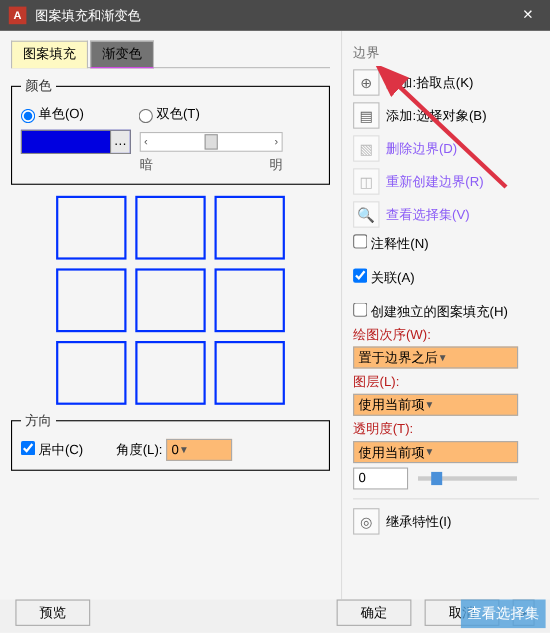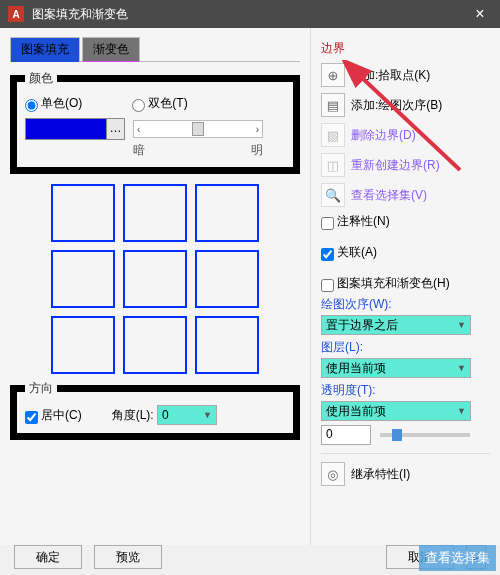--- a/index.html
+++ b/index.html
@@ -4,57 +4,57 @@
 <style>
 *{box-sizing:border-box;font-family:"Microsoft YaHei","SimSun",sans-serif;font-size:12px}
 body{margin:0;background:#f0f0f0;width:500px;height:575px;position:relative;overflow:hidden}
 .titlebar{height:28px;background:#4a4a4a;color:#fff;display:flex;align-items:center;padding:0 8px;position:relative}
 .app-icon{width:16px;height:16px;background:#c0392b;margin-right:8px;display:flex;align-items:center;justify-content:center;color:#fff;font-size:10px;font-weight:bold}
 .close-x{position:absolute;right:0;top:0;width:40px;height:28px;display:flex;align-items:center;justify-content:center;color:#fff;font-size:16px}
 .body{display:flex;height:517px;background:#f5f5f5}
 .left{width:310px;padding:8px 10px}
 .right{flex:1;padding:8px 10px;border-left:1px solid #ddd}
 .tabs{display:flex;border-bottom:1px solid #bbb;margin-bottom:8px}
-.tab{padding:3px 10px;border:1px solid #bbb;border-bottom:none;background:#1d4ed8;margin-right:2px;position:relative;top:1px}
+.tab{padding:3px 10px;border:1px solid #bbb;border-bottom:none;background:#fef9c3;margin-right:2px;position:relative;top:1px}
 .tab.active{background:#737373;border-bottom:1px solid #d946ef}
-fieldset{border:7px solid #000000;margin:0 0 10px 0;padding:8px}
+fieldset{border:1px solid #000000;margin:0 0 10px 0;padding:8px}
 legend{padding:0 4px;color:#333}
 .radios{display:flex;gap:50px;margin-bottom:6px}
 .radio{display:flex;align-items:flex-end;gap:3px}
 .radio input{margin:0}
 .swatch-row{display:flex;align-items:center;gap:8px}
 .swatch{width:100px;height:22px;border:1px solid #888;background:#0000e0;position:relative}
 .swatch .dots{position:absolute;right:0;top:0;width:18px;height:20px;background:#e8e8e8;border-left:1px solid #888;text-align:center;line-height:18px}
 .slider{width:130px;height:18px;border:1px solid #bbb;background:#fff;position:relative;display:flex;align-items:center;justify-content:space-between;padding:0 3px}
 .slider .arrow{font-size:10px;color:#555}
 .slider .thumb{position:absolute;left:50%;top:1px;width:12px;height:14px;background:#ddd;border:1px solid #999;transform:translateX(-50%)}
 .slider-lbls{display:flex;justify-content:space-between;width:130px;margin-left:108px;margin-top:2px;color:#555}
 .grid{display:grid;grid-template-columns:repeat(3,64px);grid-template-rows:repeat(3,58px);gap:8px;justify-content:center;margin:6px 0}
 .cell{border:2px solid #0030ff;display:flex;align-items:center;justify-content:center}
 .dir-row{display:flex;align-items:center;gap:30px}
-.chk{display:flex;align-items:flex-end;gap:3px}
+.chk{display:flex;align-items:flex-start;gap:3px}
 .chk input{margin:0}
-.sec-title{color:#b91c1c;margin:4px 0 6px 0}
+.sec-title{color:#737373;margin:4px 0 6px 0}
 .btnrow{display:flex;align-items:center;gap:6px;margin-bottom:6px}
 .iconbtn{width:24px;height:24px;border:1px solid #bbb;background:#fafafa;display:flex;align-items:center;justify-content:center;font-size:13px;color:#666}
 .iconbtn.dis{color:#bbb;border-color:#ddd}
 .lbl.dis{color:#8b5cf6}
-.dd{width:150px;height:20px;border:1px solid #aaa;background:#5eead4;padding:1px 4px;display:flex;align-items:center;justify-content:space-between}
+.dd{width:150px;height:20px;border:1px solid #aaa;background:#fdba74;padding:1px 4px;display:flex;align-items:center;}
 .dd .car{font-size:9px;color:#555}
 .num{width:50px;height:20px;border:1px solid #aaa;background:#fff;padding:1px 4px}
 .tr-slider{display:inline-block;width:90px;height:4px;background:#ccc;position:relative;vertical-align:middle;margin-left:6px}
 .tr-slider .th{position:absolute;left:12px;top:-4px;width:10px;height:12px;background:#4a90d9}
 .footer{position:absolute;bottom:6px;left:0;right:0;display:flex;gap:12px;padding:0 14px;justify-content:flex-end;align-items:center}
 .btn{min-width:68px;height:24px;border:1px solid #aaa;background:#f0f0f0;display:flex;align-items:center;justify-content:center}
 .btn.prev{margin-right:auto}
 .expand{width:20px;height:24px;border:1px solid #aaa;background:#f0f0f0;display:flex;align-items:center;justify-content:center}
 .arrow-annot{position:absolute;pointer-events:none}
 .wm{position:absolute;right:4px;bottom:4px;background:rgba(80,160,220,.8);color:#fff;padding:4px 6px;font-size:13px}
 hr.sep{border:none;border-top:1px solid #ddd;margin:8px 0}
-.sublbl{color:#1d4ed8;margin:4px 0 2px 0}
+.sublbl{color:#b91c1c;margin:4px 0 2px 0}
 </style>
 </head>
 <body>
 
 <div class="titlebar">
   <div class="app-icon">A</div>
   <span>图案填充和渐变色</span>
   <div class="close-x">×</div>
 </div>
 
@@ -142,21 +142,21 @@
   </div>
 
   <div class="right">
     <div class="sec-title">边界</div>
     <div class="btnrow">
         <div class="iconbtn">⊕</div>
         <span>添加:拾取点(K)</span>
       </div>
     <div class="btnrow">
         <div class="iconbtn">▤</div>
-        <span>添加:绘图次序(B)</span>
+        <span>添加:选择对象(B)</span>
       </div>
     <div class="btnrow">
         <div class="iconbtn dis">▧</div>
         <span class="lbl dis">删除边界(D)</span>
       </div>
     <div class="btnrow">
         <div class="iconbtn dis">◫</div>
         <span class="lbl dis">重新创建边界(R)</span>
       </div>
     <div class="btnrow">
@@ -167,21 +167,21 @@
     <label class="chk">
         <input type="checkbox" style="">
         <span>注释性(N)</span>
       </label><br>
     <label class="chk">
         <input type="checkbox" checked="" style="">
         <span>关联(A)</span>
       </label><br>
     <label class="chk">
         <input type="checkbox" style="">
-        <span>图案填充和渐变色(H)</span>
+        <span>创建独立的图案填充(H)</span>
       </label>
 
     <div class="sublbl">绘图次序(W):</div>
     <div class="dd">
         <span>置于边界之后</span>
         <span class="car">▼</span>
       </div>
 
     <div class="sublbl">图层(L):</div>
     <div class="dd">
@@ -210,19 +210,19 @@
 <svg class="arrow-annot" style="left:340px;top:60px" width="140" height="120">
   <defs>
       <marker id="ah" markerWidth="10" markerHeight="10" refX="2" refY="3" orient="auto">
         <path d="M0,0 L0,6 L8,3 z" fill="#d34"></path>
       </marker>
     </defs>
   <line x1="120" y1="110" x2="18" y2="14" stroke="#d34" stroke-width="4" marker-end="url(#ah)"></line>
 </svg>
 
 <div class="footer">
+  <div class="btn prev">预览</div>
   <div class="btn">确定</div>
-  <div class="btn prev">预览</div>
   <div class="btn">取消</div>
   <div class="expand">▸</div>
 </div>
 
 <div class="wm">查看选择集</div>
 
 </body></html>

